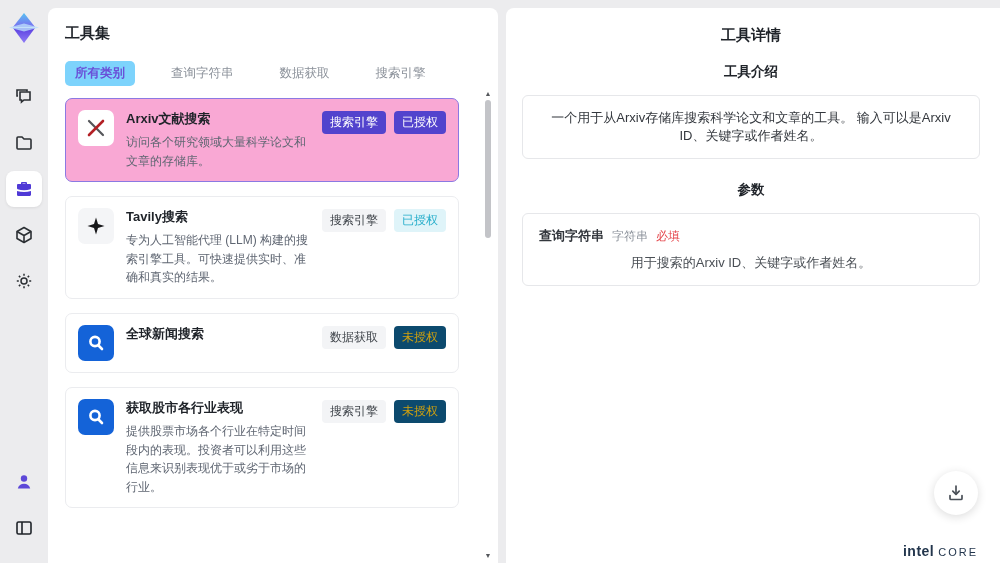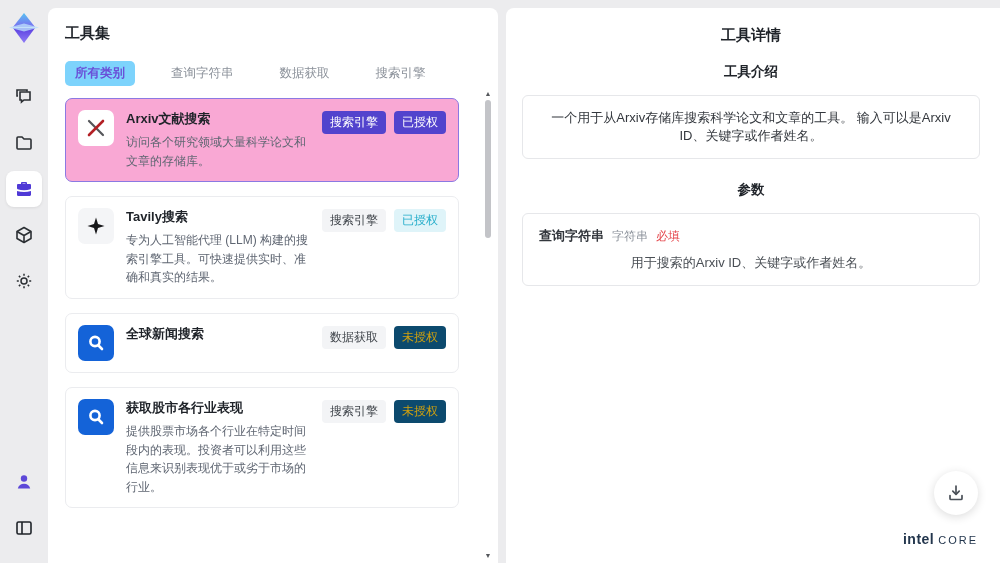--- a/index.html
+++ b/index.html
@@ -54,21 +54,21 @@
   .section-heading { font-size:13.5px; font-weight:bold; margin-bottom:14px; }
   .detail-box { border:1px solid #e6e7ea; border-radius:6px; padding:13px 16px; margin-bottom:22px; font-size:13px; color:#33373d; }
   .param-head { display:flex; align-items:baseline; gap:8px; margin-bottom:9px; }
   .param-name { font-size:13px; font-weight:bold; }
   .param-type { font-size:12px; color:#8a9099; }
   .param-required { font-size:12px; color:#e5484d; }
   .param-desc { font-size:13px; color:#4a4f55; }
 
   
   .fab { position:absolute; right:22px; bottom:48px; width:44px; height:44px; border-radius:50%; background:#fff; box-shadow:0 2px 10px rgba(0,0,0,.14); display:flex; align-items:center; justify-content:center; cursor:pointer; }
-  .brand { position:absolute; right:22px; bottom:16px; display:flex; align-items:baseline; gap:4px; color:#23364d; }
+  .brand { position:absolute; right:22px; bottom:4px; display:flex; align-items:baseline; gap:4px; color:#23364d; }
   .brand-primary { font-size:14px; font-weight:bold; letter-spacing:.5px; }
   .brand-secondary { font-size:11px; letter-spacing:2px; }
 
   svg { display:block; }
 </style>
 </head>
 <body>
 
 <div class="app">
 

